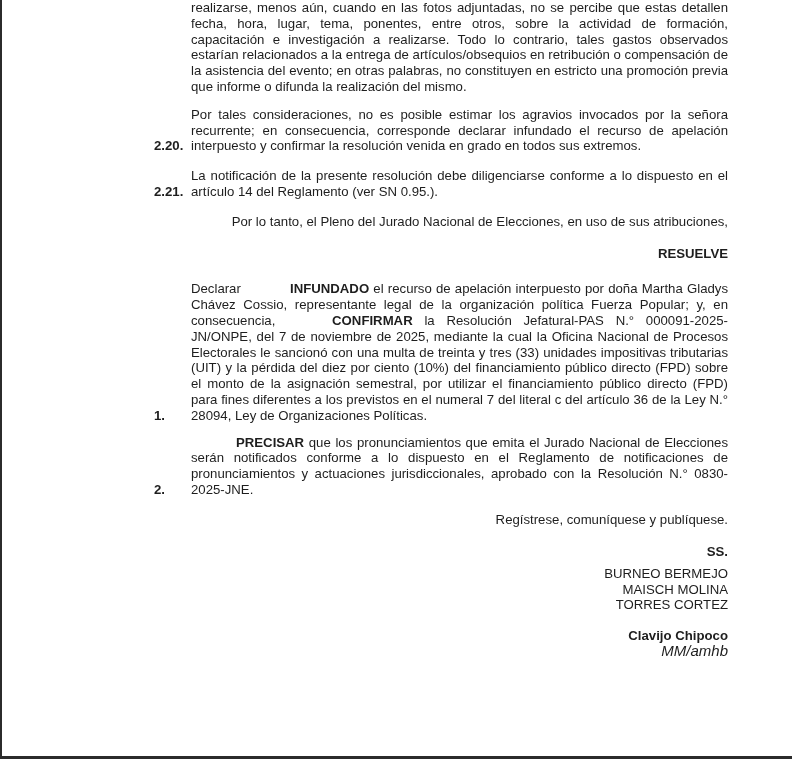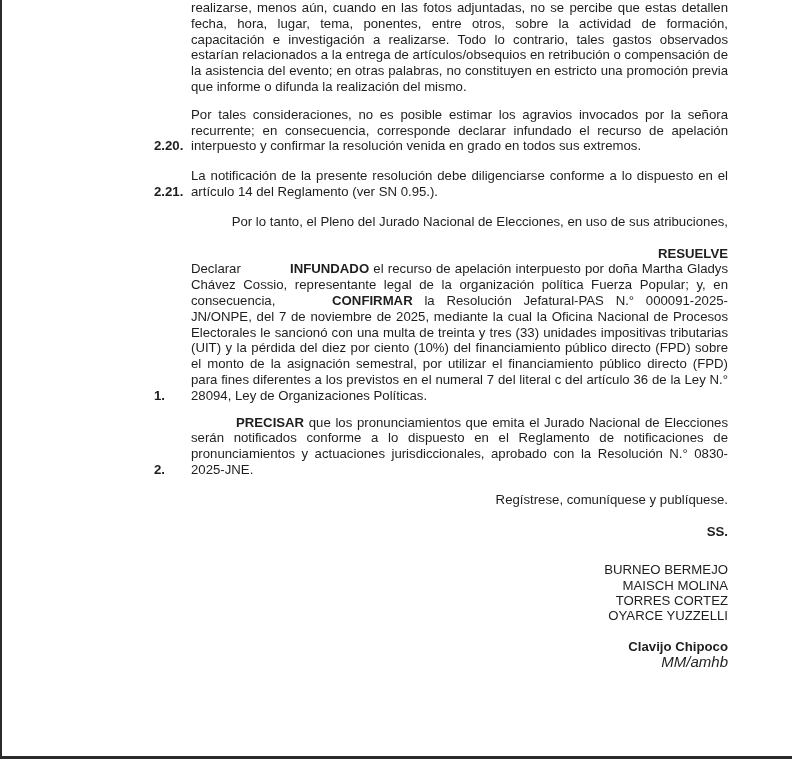--- a/index.html
+++ b/index.html
@@ -41,23 +41,23 @@
   .resolution:last-child { margin-bottom: 14px; }
   .num {
     flex: 0 0 37px;
     font-weight: bold;
   }
   .clause-body, .resolution-body {
     flex: 1;
     text-align: justify;
   }
   .por-lo-tanto { margin-bottom: 16px; }
-  .resuelve { margin-bottom: 0; font-weight: bold; }
+  .resuelve { margin-bottom: 20px; font-weight: bold; }
   .closing { margin-bottom: 16px; }
-  .ss { margin-bottom: 23px; font-weight: bold; }
+  .ss { margin-bottom: 7px; font-weight: bold; }
   .signatories {
     margin-bottom: 16px;
     font-weight: normal;
     line-height: 15.2px;
   }
   .secretary p { line-height: 15px; }
   .secretary-name { font-weight: bold; }
   .initials {
     font-style: italic;
     font-size: 15px;
@@ -98,21 +98,20 @@
       </div>
 
     <p class="closing">Regístrese, comuníquese y publíquese.</p>
 
     <p class="ss">SS.</p>
 
     <div id="signatories" class="signatories">
         <p>BURNEO BERMEJO</p>
         <p>MAISCH MOLINA</p>
         <p>TORRES CORTEZ</p>
-        <p>OYARCE YUZZELLI</p>
       </div>
 
     <div class="secretary">
       <p class="secretary-name">Clavijo Chipoco</p>
       <p class="initials">MM/amhb</p>
     </div>
 
   </div>
 </div>
 

